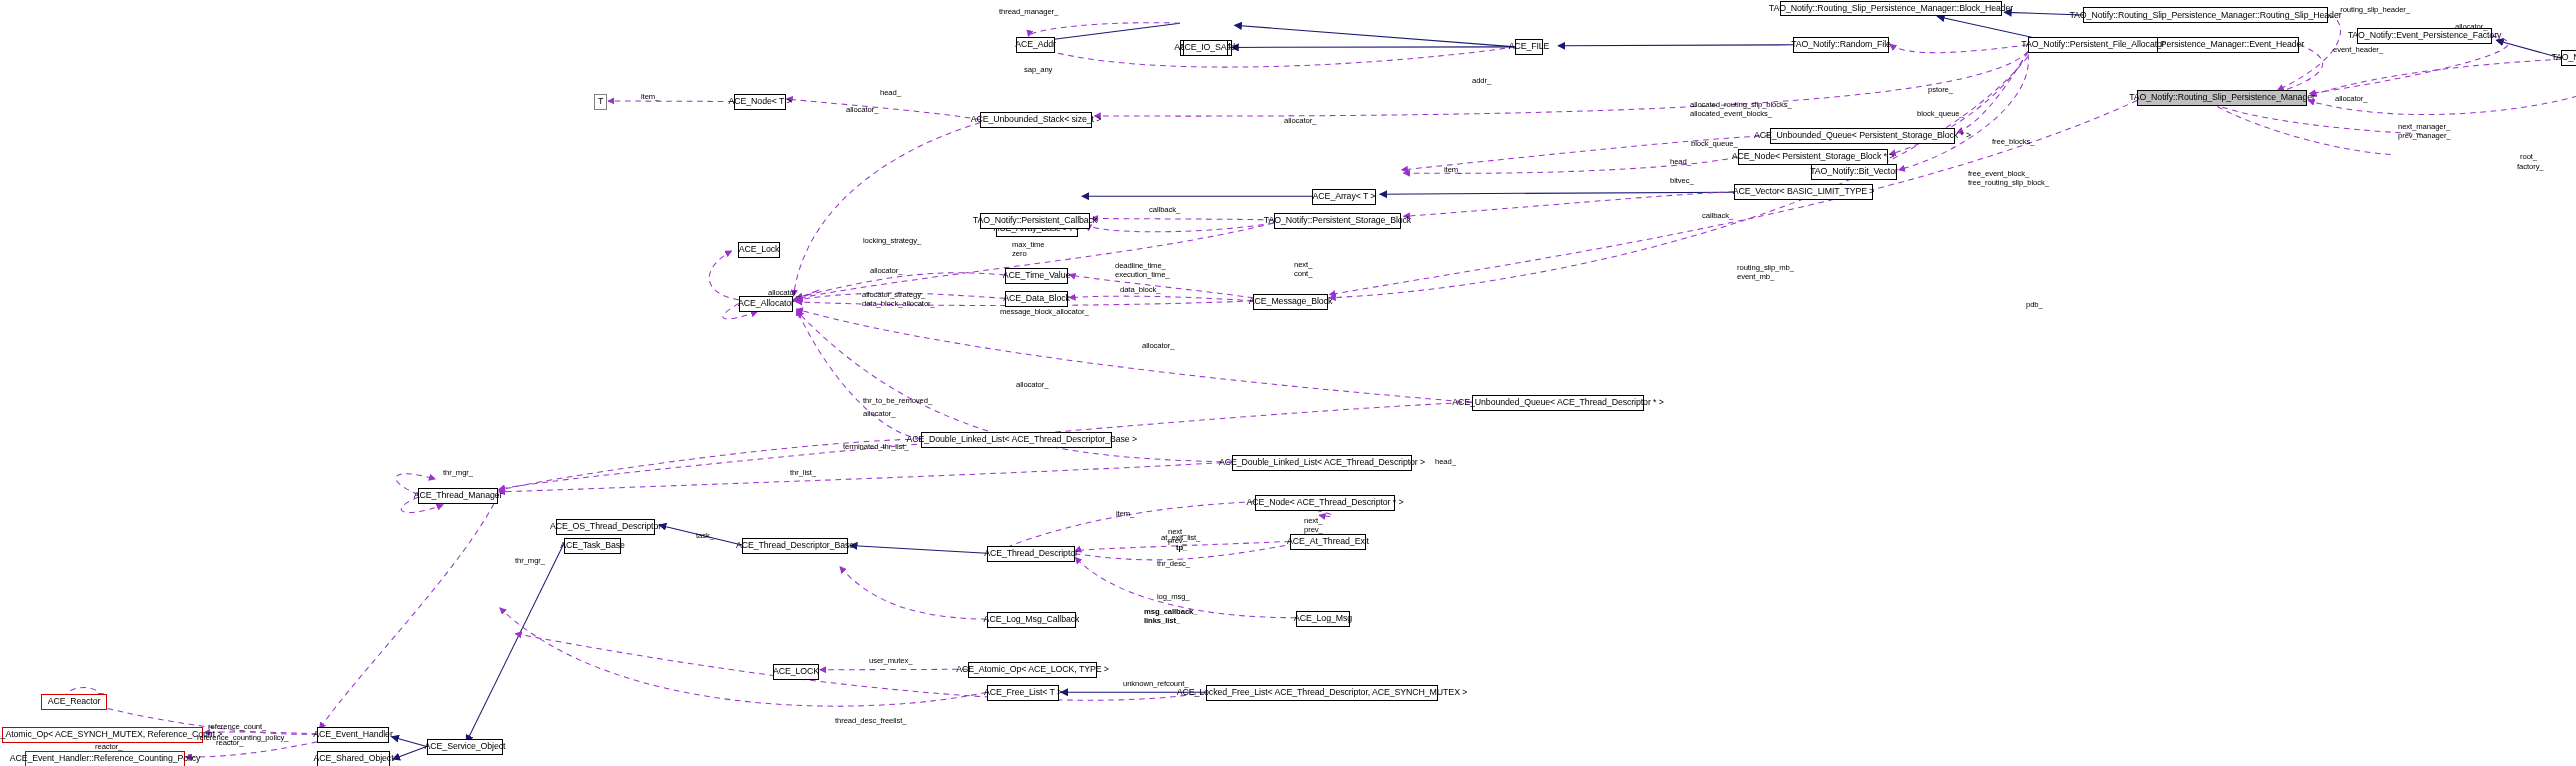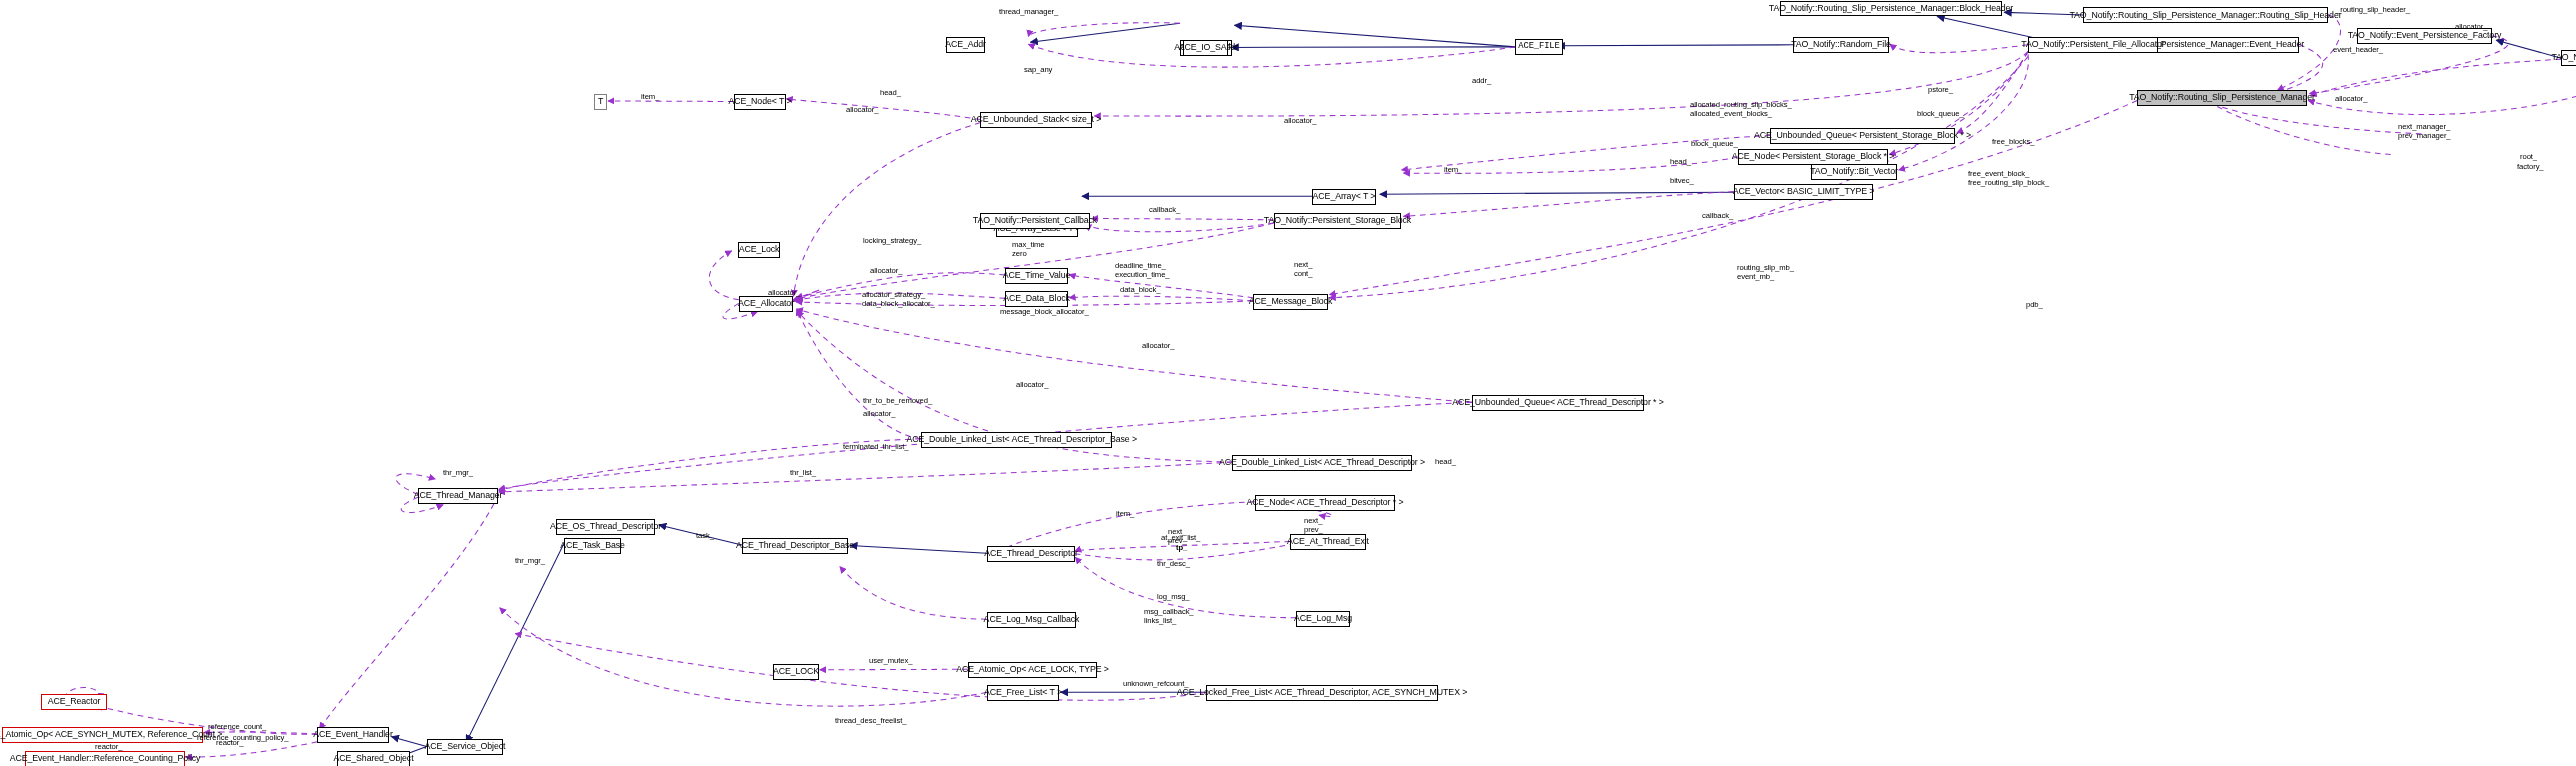--- a/index.html
+++ b/index.html
@@ -151,24 +151,24 @@
 
   <div id="nodes">
       <div class="node" style="left: 1780px; top: 0.5px; width: 222px;">TAO_Notify::Routing_Slip_Persistence_Manager::Block_Header</div>
       <div class="node" style="left: 2083px; top: 7.2px; width: 245px;">TAO_Notify::Routing_Slip_Persistence_Manager::Routing_Slip_Header</div>
       <div class="node" style="left: 2064px; top: 37px; width: 235px;">TAO_Notify::Routing_Slip_Persistence_Manager::Event_Header</div>
       <div class="node" style="left: 2357px; top: 28px; width: 135px;">TAO_Notify::Event_Persistence_Factory</div>
       <div class="node" style="left: 2561px; top: 50px; width: 174px;">TAO_Notify::Standard_Event_Persistence_Factory</div>
       <div class="node current" style="left: 2137px; top: 90px; width: 170px;">TAO_Notify::Routing_Slip_Persistence_Manager</div>
       <div class="node" style="left: 1180px; top: 16px; width: 52px; margin-top: 24px;">ACE_FILE_Addr</div>
       <div class="node" style="left: 1183px; top: 40px; width: 45px;">ACE_IO_SAP</div>
-      <div class="node" style="left: 1515px; top: 39px; width: 48px; font-family: Liberation Mono, monospace;">ACE_FILE</div>
+      <div class="node" style="left: 1515px; top: 39px; width: 28px;">ACE_FILE</div>
       <div class="node" style="left: 1793px; top: 37px; width: 96px;">TAO_Notify::Random_File</div>
       <div class="node" style="left: 2028px; top: 37px; width: 130px;">TAO_Notify::Persistent_File_Allocator</div>
-      <div class="node" style="left: 946px; top: 37px; width: 39px;">ACE_Addr</div>
+      <div class="node" style="left: 1016px; top: 37px; width: 39px;">ACE_Addr</div>
       <div class="node" style="left: 734px; top: 94px; width: 52px;">ACE_Node&lt; T &gt;</div>
       <div class="node tparam" style="left: 594px; top: 94px; width: 13.4px;">T</div>
       <div class="node" style="left: 980px; top: 112px; width: 112px;">ACE_Unbounded_Stack&lt; size_t &gt;</div>
       <div class="node" style="left: 1770px; top: 128px; width: 185px;">ACE_Unbounded_Queue&lt; Persistent_Storage_Block * &gt;</div>
       <div class="node" style="left: 1738px; top: 149px; width: 150px;">ACE_Node&lt; Persistent_Storage_Block * &gt;</div>
       <div class="node" style="left: 1811px; top: 164px; width: 86px;">TAO_Notify::Bit_Vector</div>
       <div class="node" style="left: 1734px; top: 184px; width: 139px;">ACE_Vector&lt; BASIC_LIMIT_TYPE &gt;</div>
       <div class="node" style="left: 996px; top: 189px; width: 82px; margin-top: 32px;">ACE_Array_Base&lt; T &gt;</div>
       <div class="node" style="left: 1312px; top: 189px; width: 64px;">ACE_Array&lt; T &gt;</div>
       <div class="node" style="left: 980px; top: 213px; width: 110px;">TAO_Notify::Persistent_Callback</div>
@@ -191,21 +191,21 @@
       <div class="node" style="left: 987px; top: 612px; width: 89px;">ACE_Log_Msg_Callback</div>
       <div class="node" style="left: 1296px; top: 611px; width: 54px;">ACE_Log_Msg</div>
       <div class="node" style="left: 773px; top: 664px; width: 46px;">ACE_LOCK</div>
       <div class="node" style="left: 968px; top: 662px; width: 129px;">ACE_Atomic_Op&lt; ACE_LOCK, TYPE &gt;</div>
       <div class="node" style="left: 987px; top: 685px; width: 72px;">ACE_Free_List&lt; T &gt;</div>
       <div class="node" style="left: 1206px; top: 685px; width: 232px;">ACE_Locked_Free_List&lt; ACE_Thread_Descriptor, ACE_SYNCH_MUTEX &gt;</div>
       <div class="node red" style="left: 41px; top: 694px; width: 66px;">ACE_Reactor</div>
       <div class="node red" style="left: 2.1px; top: 727px; width: 201px;">ACE_Atomic_Op&lt; ACE_SYNCH_MUTEX, Reference_Count &gt;</div>
       <div class="node red" style="left: 25px; top: 751px; width: 160px;">ACE_Event_Handler::Reference_Counting_Policy</div>
       <div class="node" style="left: 317px; top: 727px; width: 72px;">ACE_Event_Handler</div>
-      <div class="node" style="left: 317px; top: 751px; width: 73px; margin-left: 20px;">ACE_Shared_Object</div>
+      <div class="node" style="left: 317px; top: 751px; width: 73px;">ACE_Shared_Object</div>
       <div class="node" style="left: 427px; top: 739px; width: 76px;">ACE_Service_Object</div>
     </div>
   <div id="labels">
       <div class="edge-label" style="left: 999px; top: 8.2px;">thread_manager_</div>
       <div class="edge-label" style="left: 2336px; top: 6.2px;">_routing_slip_header_</div>
       <div class="edge-label" style="left: 2333px; top: 46px;">event_header_</div>
       <div class="edge-label" style="left: 2455px; top: 23px;">allocator_</div>
       <div class="edge-label" style="left: 2335px; top: 95px;">allocator_</div>
       <div class="edge-label" style="left: 2398px; top: 123px;">next_manager_
 prev_manager_</div>
@@ -258,21 +258,21 @@
       <div class="edge-label" style="left: 1304px; top: 517px;">next_
 prev_</div>
       <div class="edge-label" style="left: 1116px; top: 510px;">item_</div>
       <div class="edge-label" style="left: 696px; top: 532px;">task_</div>
       <div class="edge-label" style="left: 1168px; top: 528px;">next_
 prev_</div>
       <div class="edge-label" style="left: 1161px; top: 534px;">at_exit_list_</div>
       <div class="edge-label" style="left: 1176px; top: 544px; font-weight: bold;">tp_</div>
       <div class="edge-label" style="left: 1157px; top: 560px;">thr_desc_</div>
       <div class="edge-label" style="left: 1157px; top: 593px;">log_msg_</div>
-      <div class="edge-label" style="left: 1144px; top: 608px;">msg_callback_
+      <div class="edge-label" style="left: 1144px; top: 608px; font-weight: bold;">msg_callback_
 links_list_</div>
       <div class="edge-label" style="left: 869px; top: 657px;">user_mutex_</div>
       <div class="edge-label" style="left: 1123px; top: 680px;">unknown_refcount_</div>
       <div class="edge-label" style="left: 835px; top: 717px;">thread_desc_freelist_</div>
       <div class="edge-label" style="left: 95px; top: 743px;">reactor_</div>
       <div class="edge-label" style="left: 216px; top: 739px;">reactor_</div>
       <div class="edge-label" style="left: 208px; top: 723px;">reference_count_</div>
       <div class="edge-label" style="left: 197px; top: 734px;">reference_counting_policy_</div>
     </div>
 

